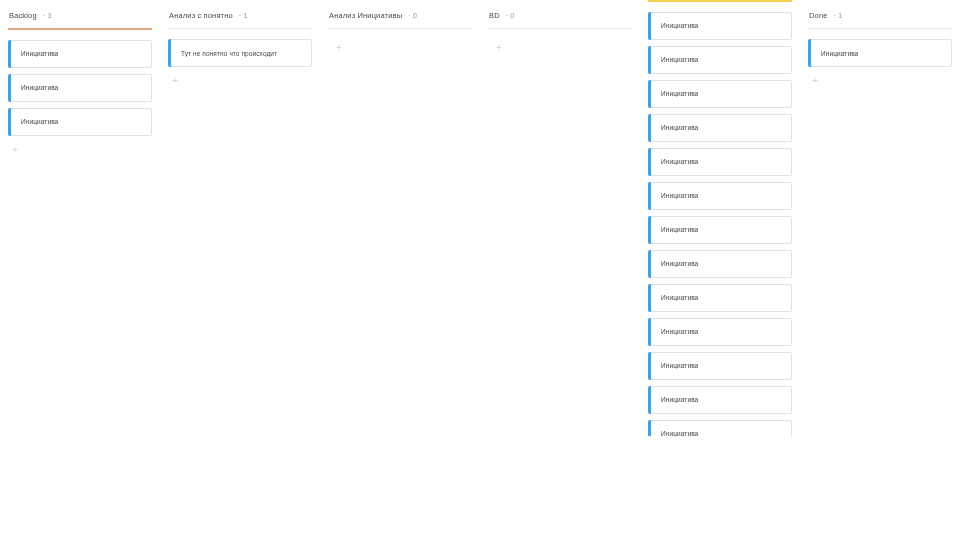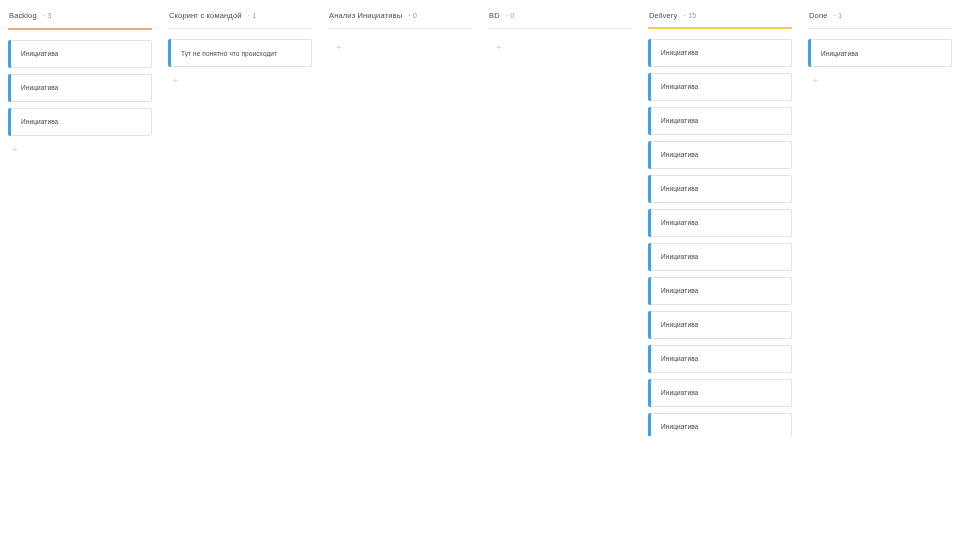--- a/index.html
+++ b/index.html
@@ -151,21 +151,21 @@
           <span class="card-title">Инициатива</span>
         </div>
         <div class="card">
           <span class="card-title">Инициатива</span>
         </div>
       </div>
       <div class="add-card">+</div>
     </div>
     <div class="column">
       <div class="col-header">
-        <span class="col-title">Скоринг с командой</span>
+        <span class="col-title">Анализ с понятно</span>
         <span class="col-count">· 1</span>
       </div>
       <div class="col-rule accent-grey"></div>
       <div class="cards">
         <div class="card">
           <span class="card-title">Тут не понятно что происходит</span>
         </div>
       </div>
       <div class="add-card">+</div>
     </div>
@@ -181,24 +181,20 @@
     <div class="column">
       <div class="col-header">
         <span class="col-title">BD</span>
         <span class="col-count">· 0</span>
       </div>
       <div class="col-rule accent-grey"></div>
       <div class="cards"></div>
       <div class="add-card empty-col">+</div>
     </div>
     <div class="column">
-      <div class="col-header">
-        <span class="col-title">Delivery</span>
-        <span class="col-count">· 15</span>
-      </div>
       <div class="col-rule accent-yellow"></div>
       <div class="cards">
         <div class="card">
           <span class="card-title">Инициатива</span>
         </div>
         <div class="card">
           <span class="card-title">Инициатива</span>
         </div>
         <div class="card">
           <span class="card-title">Инициатива</span>

